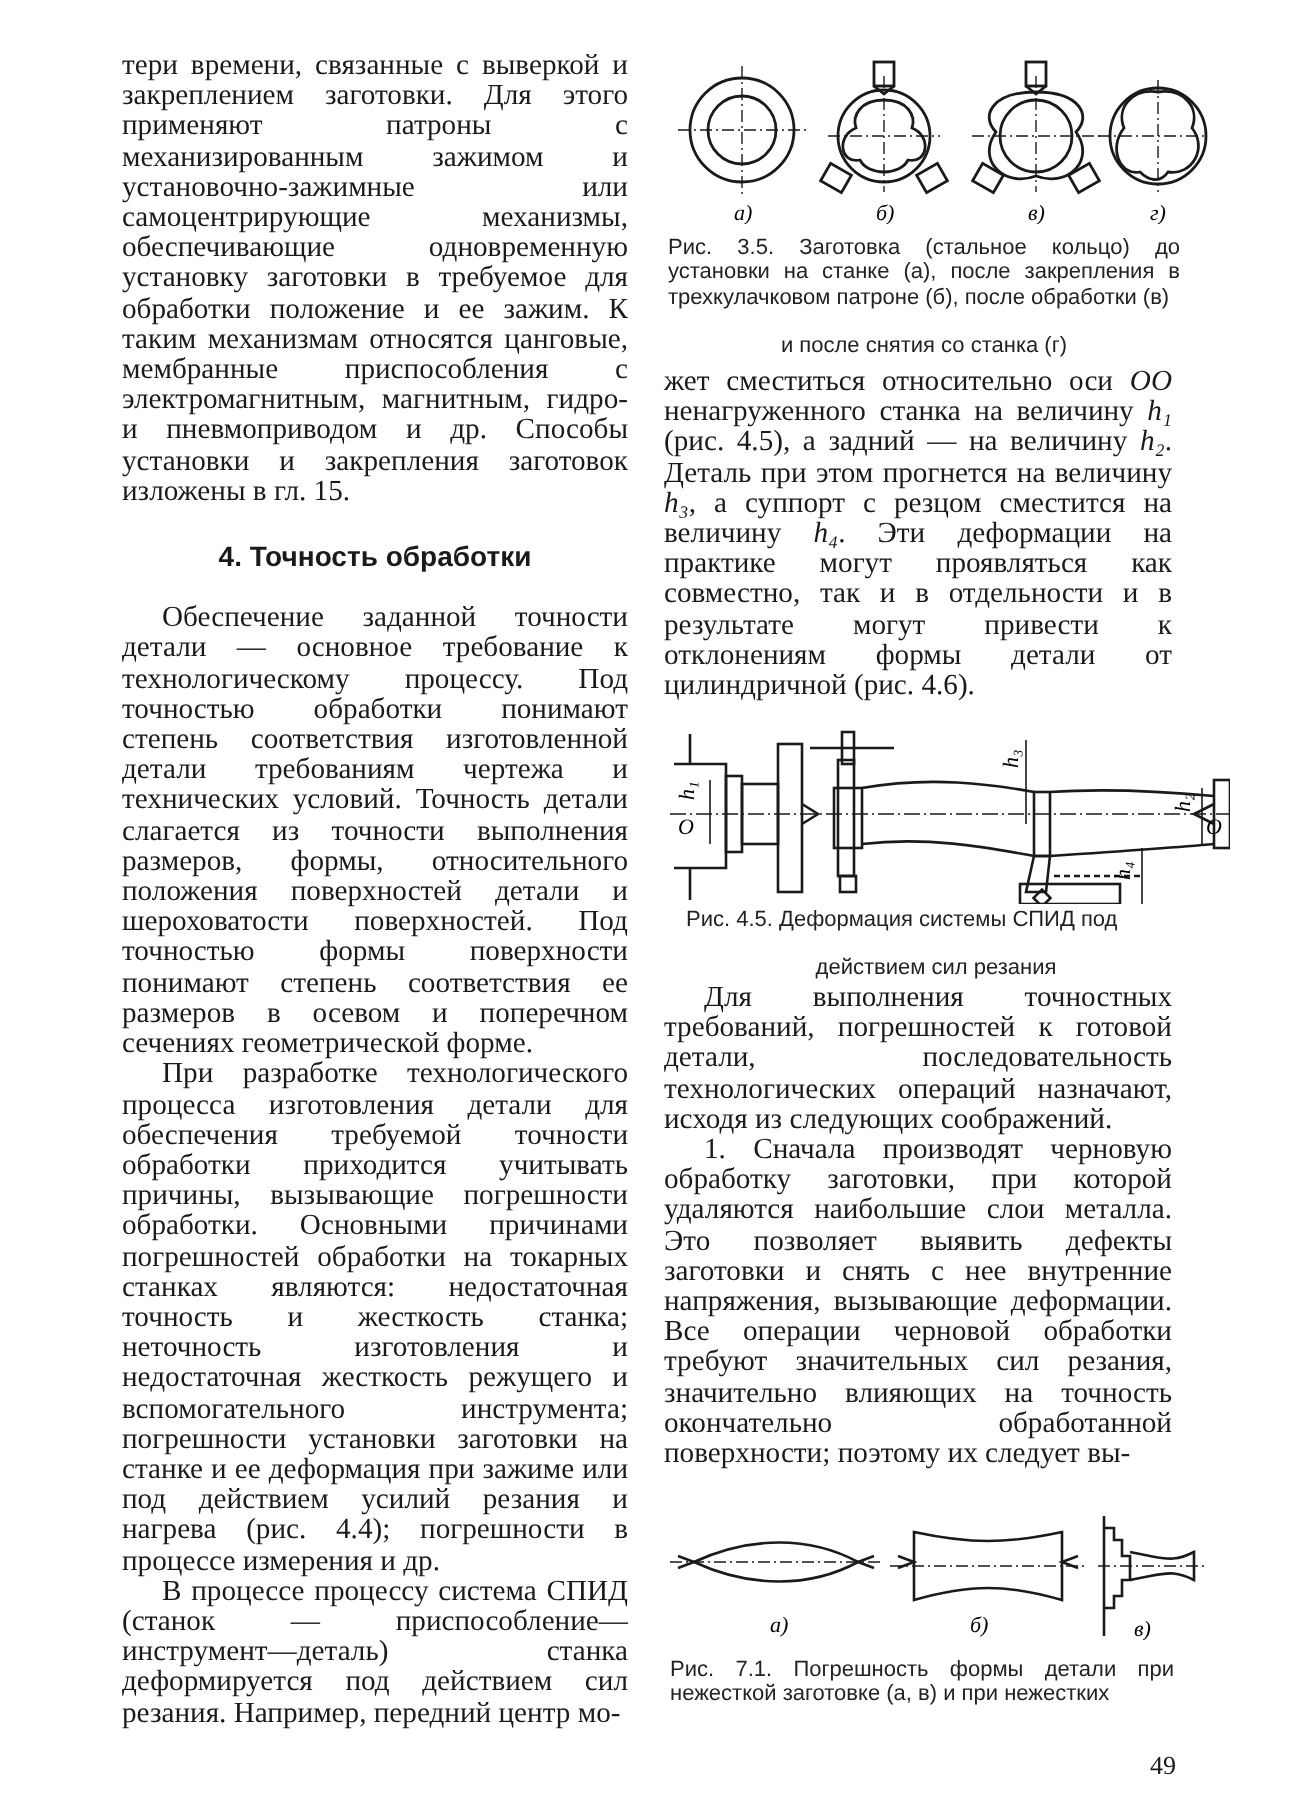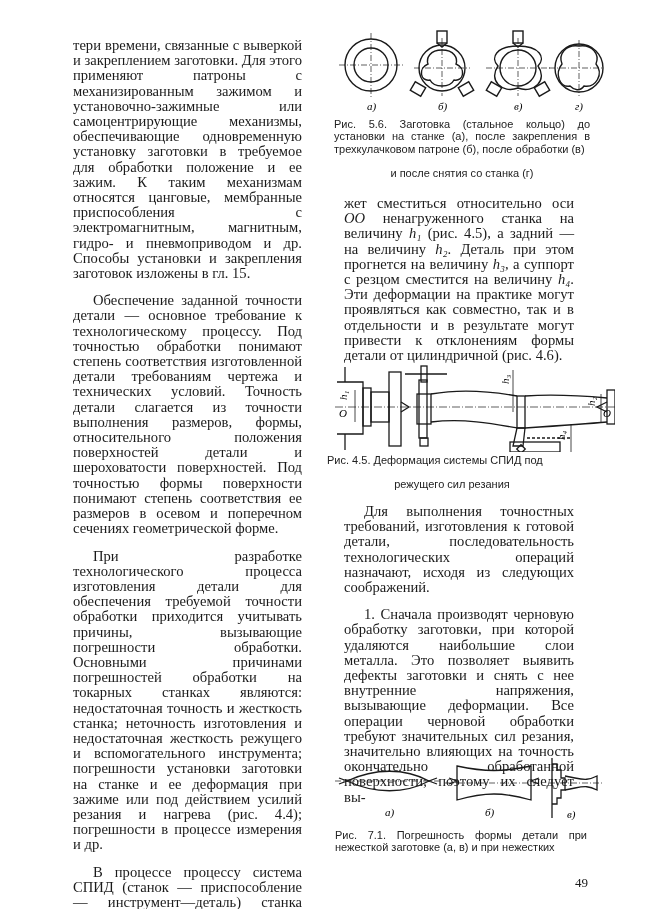--- a/index.html
+++ b/index.html
@@ -1,38 +1,39 @@
 <!DOCTYPE html>
 <html><head>
 <meta charset="utf-8">
 <style>
   html, body { margin: 0; padding: 0; background: #ffffff; }
   body { width: 647px; height: 909px; position: relative; overflow: hidden;
          font-family: "Liberation Serif", "DejaVu Serif", serif; color: #1a1a1a; }
   .col { position: absolute; font-size: 14.6px; line-height: 15.2px; text-align: justify; }
   .col-left { left: 61px; top: 26px; width: 253px; }
   .col-right { left: 332px; width: 254px; }
-  .p { margin: 12px; text-indent: 0; }
+  .p { margin: 0; text-indent: 0; }
   .p.indent { text-indent: 20px; }
   .heading { font-family: "Liberation Sans", "DejaVu Sans", sans-serif; font-weight: bold;
              font-size: 14px; text-align: center; margin: 17px 0 16px 0; }
   .caption { position: absolute; font-family: "Liberation Sans", "DejaVu Sans", sans-serif;
              font-size: 11px; line-height: 12.4px; text-align: justify; color: #222; }
   .caption .center { display: block; text-align: center; margin-top: 12px; }
   .fig { position: absolute; }
   .fig svg { display: block; }
   .fig-label { font-family: "Liberation Serif", serif; font-style: italic; font-size: 11px; }
   .page-number { position: absolute; left: 575px; top: 875px; font-size: 13px; }
   i.math { }
 </style>
 </head>
 <body>
 
 <div class="col col-left">
   <p class="p">тери времени, связанные с выверкой и закреплением заготовки. Для этого применяют патроны с механизированным зажимом и установочно-зажимные или самоцентрирующие механизмы, обеспечивающие одновременную установку заготовки в требуемое для обработки положение и ее зажим. К таким механизмам относятся цанговые, мембранные приспособления с электромагнитным, магнитным, гидро- и пневмоприводом и др. Способы установки и закрепления заготовок изложены в гл. 15.</p>
+  <div class="heading">4. Точность обработки</div>
   <p class="p indent">Обеспечение заданной точности детали — основное требование к технологическому процессу. Под точностью обработки понимают степень соответствия изготовленной детали требованиям чертежа и технических условий. Точность детали слагается из точности выполнения размеров, формы, относительного положения поверхностей детали и шероховатости поверхностей. Под точностью формы поверхности понимают степень соответствия ее размеров в осевом и поперечном сечениях геометрической форме.</p>
   <p class="p indent">При разработке технологического процесса изготовления детали для обеспечения требуемой точности обработки приходится учитывать причины, вызывающие погрешности обработки. Основными причинами погрешностей обработки на токарных станках являются: недостаточная точность и жесткость станка; неточность изготовления и недостаточная жесткость режущего и вспомогательного инструмента; погрешности установки заготовки на станке и ее деформация при зажиме или под действием усилий резания и нагрева (рис. 4.4); погрешности в процессе измерения и др.</p>
   <p class="p indent">В процессе процессу система СПИД (станок — приспособление— инструмент—деталь) станка деформируется под действием сил резания. Например, передний центр мо-</p>
 </div>
 
 <div class="fig" style="left:334px; top:30px;">
   <svg width="270" height="82" viewBox="0 0 270 82">
     <g fill="none" stroke="#1a1a1a" stroke-width="1.4">
 
       <g>
@@ -71,21 +72,21 @@
         <line x1="245" y1="10" x2="245" y2="66" stroke-width="0.7" stroke-dasharray="6,2,1,2"></line>
       </g>
     </g>
     <text x="33" y="80" class="fig-label">а)</text>
     <text x="104" y="80" class="fig-label">б)</text>
     <text x="180" y="80" class="fig-label">в)</text>
     <text x="241" y="80" class="fig-label">г)</text>
   </svg>
 </div>
 <div class="caption" style="left:334px; top:118px; width:256px;">
-  <span>Рис. 5.6. Заготовка (стальное кольцо) до установки на станке (а), после закрепления в трехкулачковом патроне (б), после обработки (в)</span>
+  <span>Рис. 3.5. Заготовка (стальное кольцо) до установки на станке (а), после закрепления в трехкулачковом патроне (б), после обработки (в)</span>
   <span class="center">и после снятия со станка (г)</span>
 </div>
 
 <div class="col col-right" style="top:184px;">
   <p class="p">
     <span>жет сместиться относительно оси </span><i class="math">OO</i><span> ненагруженного станка на величину </span><i class="math">h₁</i><span> (рис. 4.5), а задний — на величину </span><i class="math">h₂</i><span>. Деталь при этом прогнется на величину </span><i class="math">h₃</i><span>, а суппорт с резцом сместится на величину </span><i class="math">h₄</i><span>. Эти деформации на практике могут проявляться как совместно, так и в отдельности и в результате могут привести к отклонениям формы детали от цилиндричной (рис. 4.6).</span>
   </p>
 </div>
 
 <div class="fig" style="left:335px; top:362px;">
@@ -126,27 +127,27 @@
       <line x1="266" y1="32" x2="266" y2="60" stroke-width="0.8"></line>
     </g>
     <text x="4" y="38" class="fig-label" transform="rotate(-90 8 34)">h₁</text>
     <text x="4" y="55" class="fig-label">O</text>
     <text x="166" y="22" class="fig-label" transform="rotate(-90 170 18)">h₃</text>
     <text x="222" y="78" class="fig-label" transform="rotate(-90 226 74)">h₄</text>
     <text x="252" y="44" class="fig-label" transform="rotate(-90 256 40)">h₂</text>
     <text x="268" y="55" class="fig-label">O</text>
   </svg>
 </div>
-<div class="caption" style="left:327px; top:454px; width:250px; text-align:left;">
+<div class="caption" style="left:343px; top:454px; width:250px; text-align:left;">
   <span>Рис. 4.5. Деформация системы СПИД под</span>
-  <span class="center">режущего сил резания</span>
+  <span class="center">действием сил резания</span>
 </div>
 
 <div class="col col-right" style="top:492px;">
-  <p class="p indent">Для выполнения точностных требований, изготовления к готовой детали, последовательность технологических операций назначают, исходя из следующих соображений.</p>
+  <p class="p indent">Для выполнения точностных требований, погрешностей к готовой детали, последовательность технологических операций назначают, исходя из следующих соображений.</p>
   <p class="p indent">1. Сначала производят черновую обработку заготовки, при которой удаляются наибольшие слои металла. Это позволяет выявить дефекты заготовки и снять с нее внутренние напряжения, вызывающие деформации. Все операции черновой обработки требуют значительных сил резания, значительно влияющих на точность окончательно обработанной поверхности; поэтому их следует вы-</p>
 </div>
 
 <div class="fig" style="left:335px; top:758px;">
   <svg width="270" height="62" viewBox="0 0 270 62">
     <g fill="none" stroke="#1a1a1a" stroke-width="1.3">
 
       <g>
         <path d="M12 23 C40 10 70 10 94 23 C70 36 40 36 12 23 Z"></path>
         <path d="M4 20 L12 23 L4 26 M102 20 L94 23 L102 26"></path>

